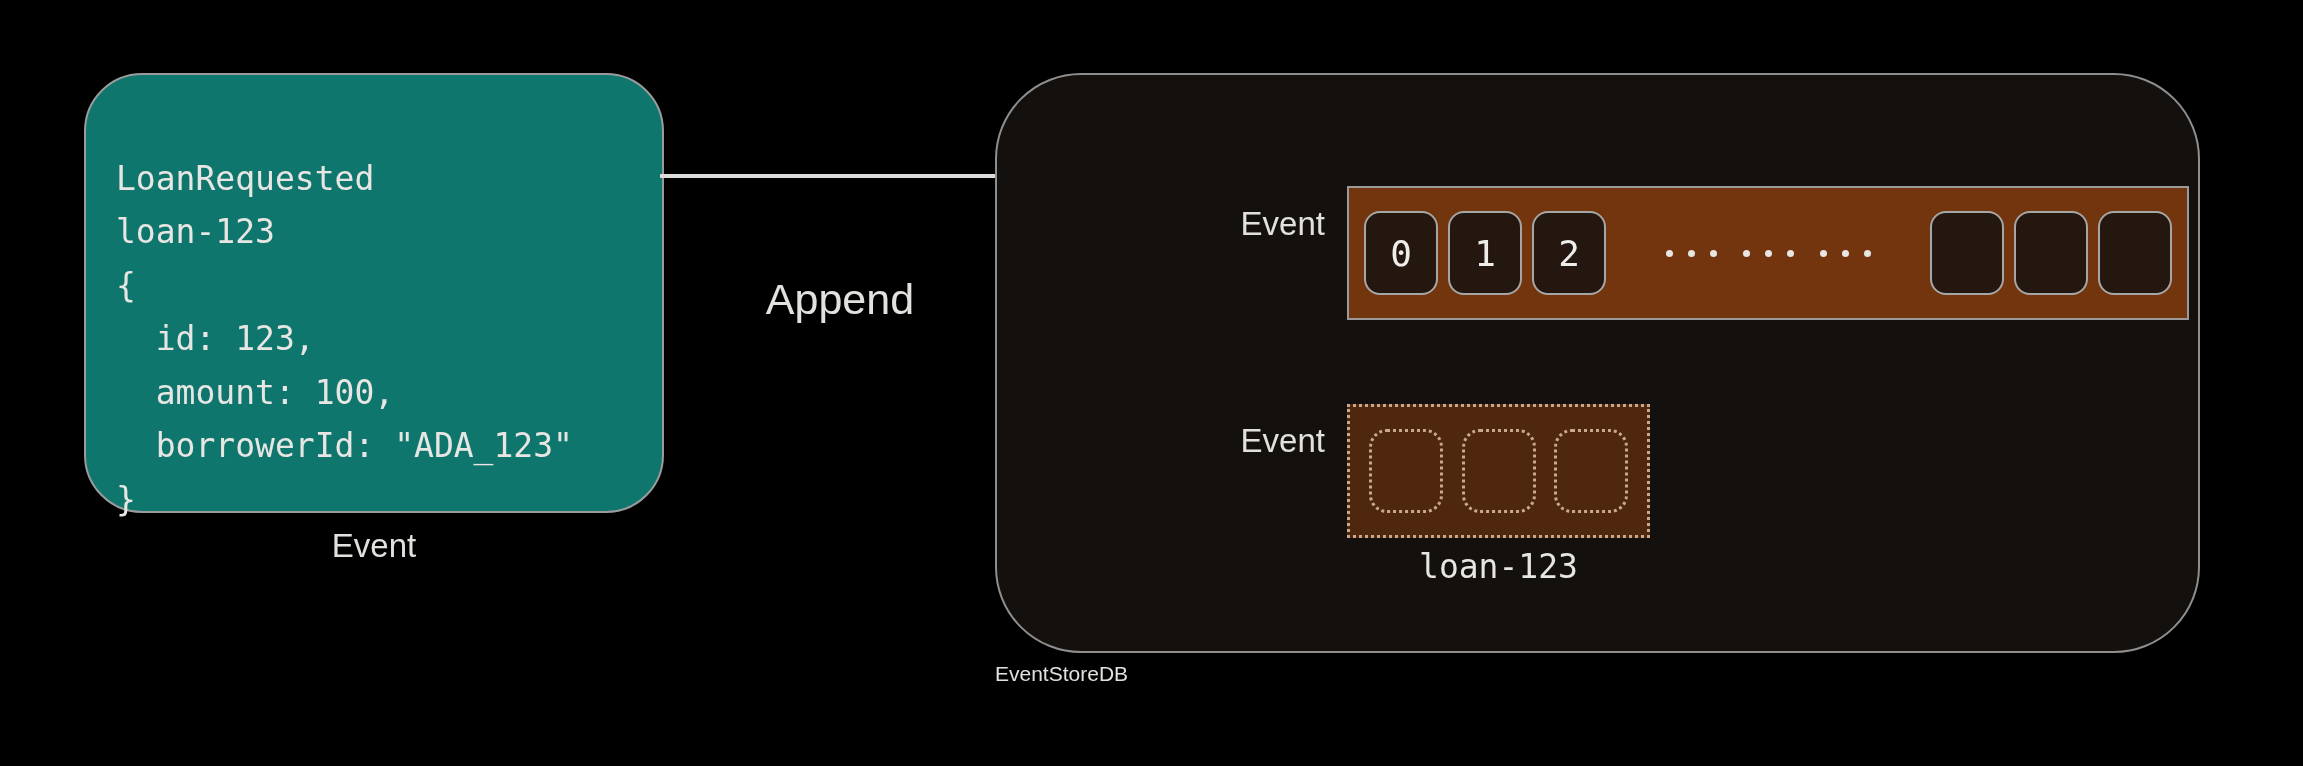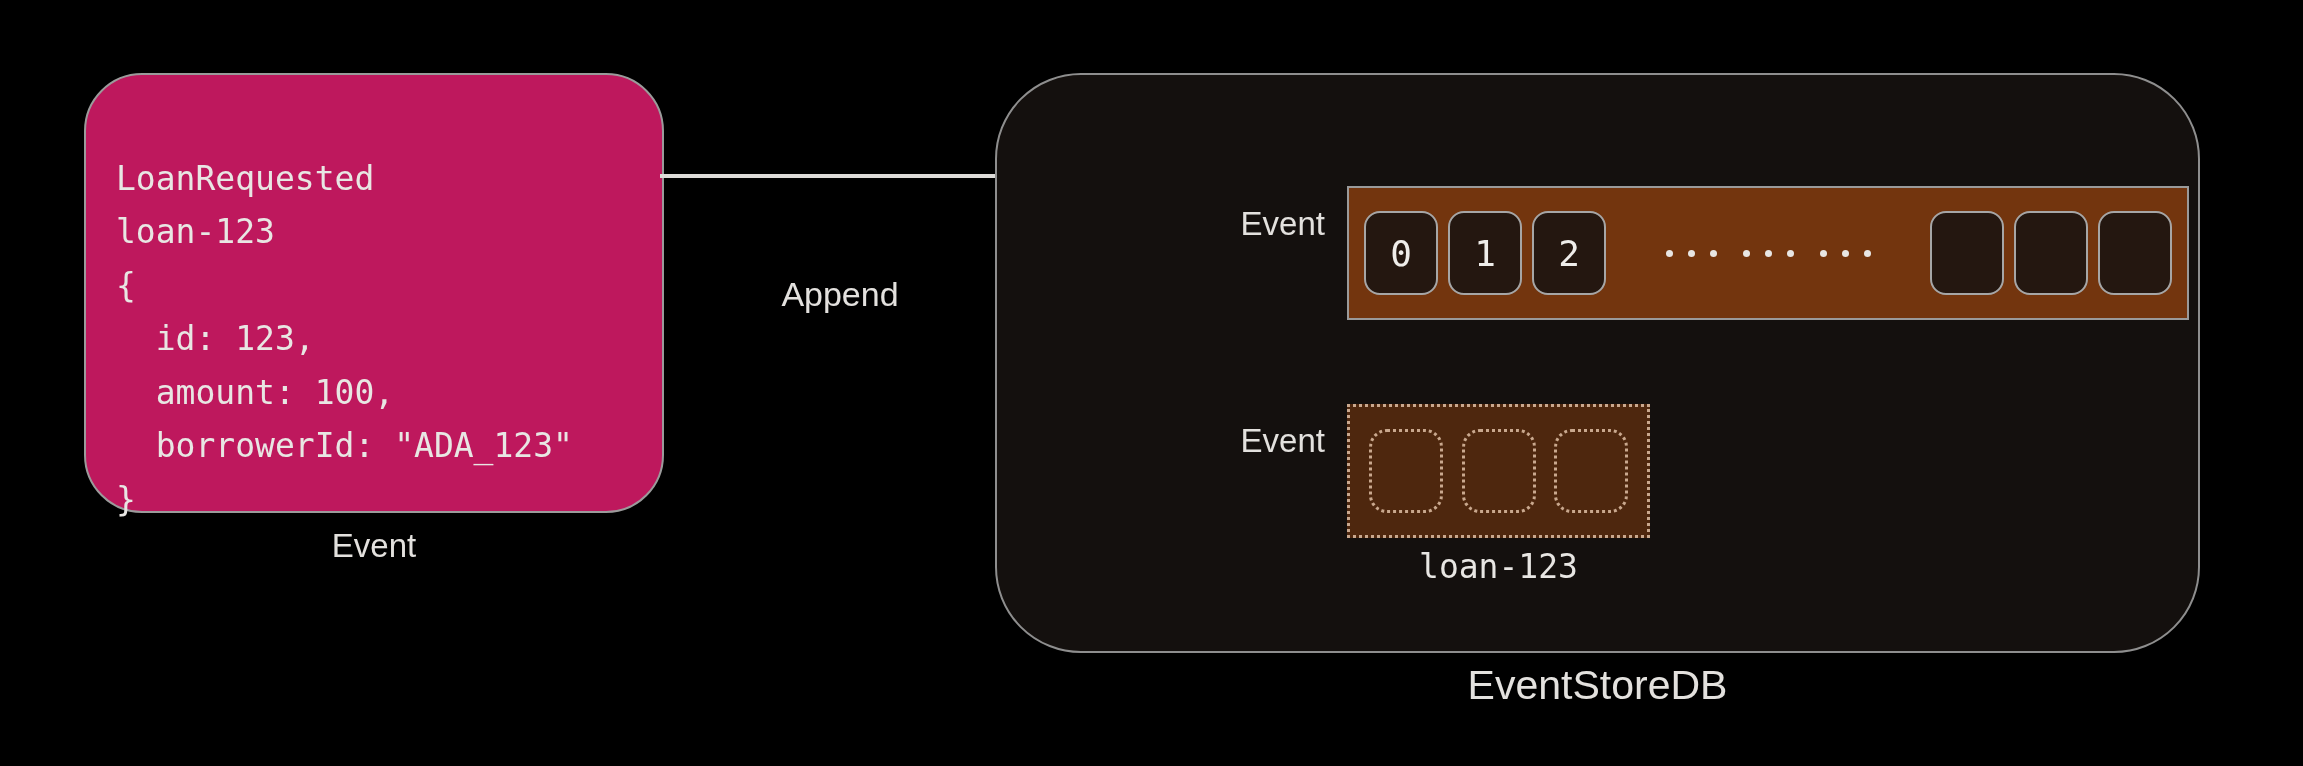--- a/index.html
+++ b/index.html
@@ -21,21 +21,21 @@
     inset: 0;
   }
 
   
   #event-card {
     position: absolute;
     left: 84px;
     top: 73px;
     width: 580px;
     height: 440px;
-    background: #be185d;
+    background: #0f766e;
     border: 2px solid #9b9b9b;
     border-radius: 58px;
     box-sizing: border-box;
   }
   #event-code {
     position: absolute;
     left: 0;
     top: 0;
     padding: 44px 0 0 30px;
     font-family: "DejaVu Sans Mono", "Liberation Mono", monospace;
@@ -65,22 +65,22 @@
     background: #14100e;
     border: 2px solid #8e8e8e;
     border-radius: 86px;
     box-sizing: border-box;
   }
   #store-caption {
     position: absolute;
     left: 995px;
     top: 662px;
     width: 1205px;
-    text-align: center;
-    font-size: 41px;
+    text-align: left;
+    font-size: 21px;
     color: #e3e1de;
   }
 
   
   .row-label {
     position: absolute;
     text-align: right;
     font-size: 33px;
     line-height: 1.28;
     color: #e3e1de;
@@ -179,21 +179,21 @@
     width: 520px;
     height: 360px;
     overflow: visible;
   }
   #append-label {
     position: absolute;
     left: 690px;
     top: 275px;
     width: 300px;
     text-align: center;
-    font-size: 34px;
+    font-size: 43px;
     color: #e3e1de;
   }
 </style>
 </head>
 <body>
 
 <div class="stage">
 
   <div id="event-card">
     <pre id="event-code">LoanRequested

